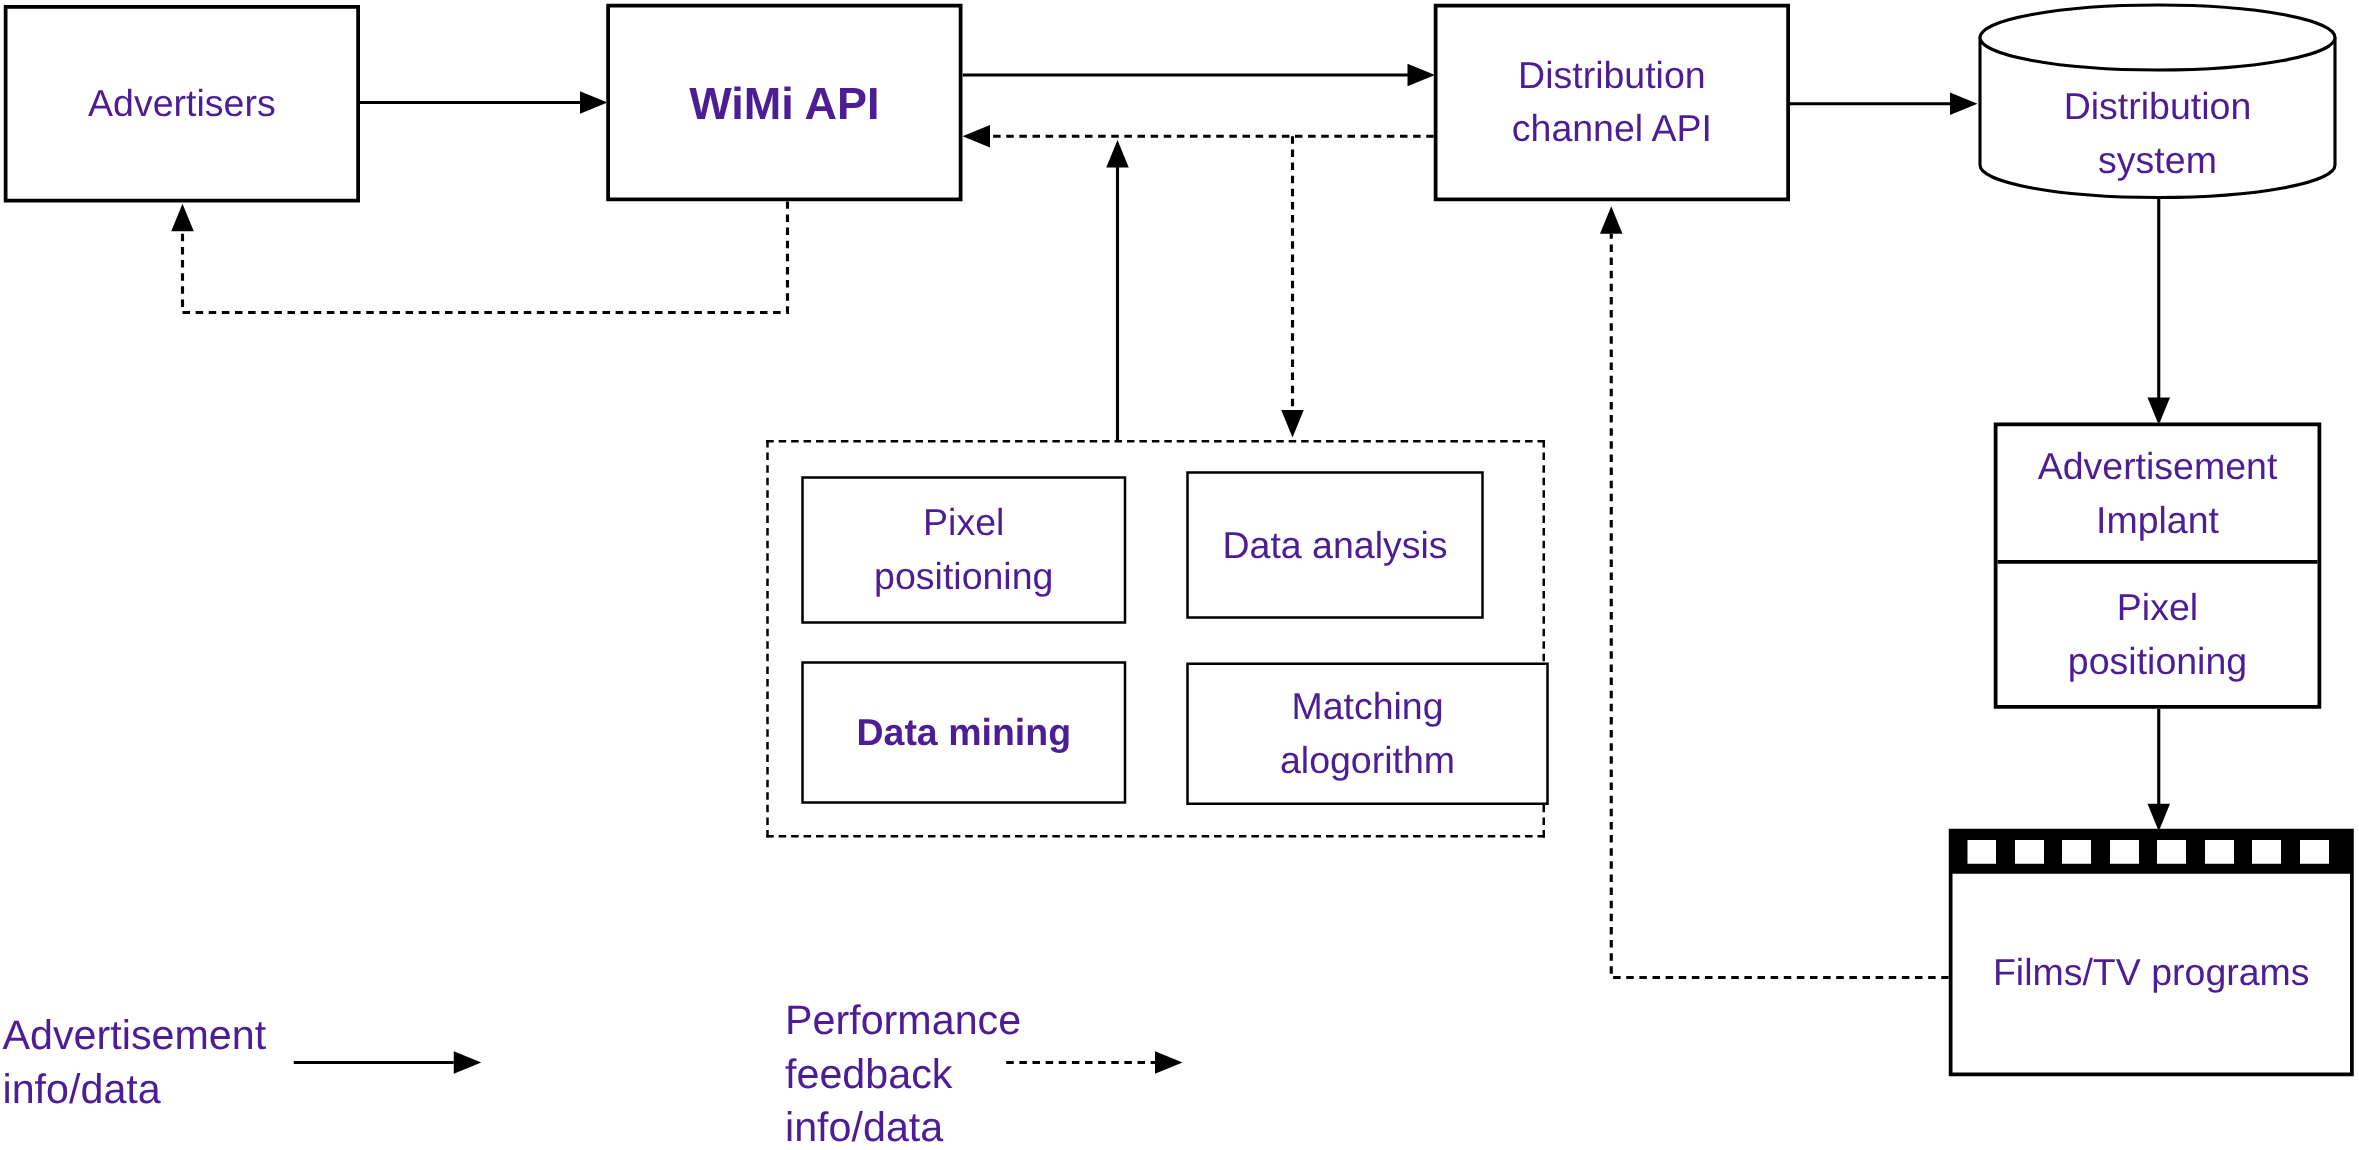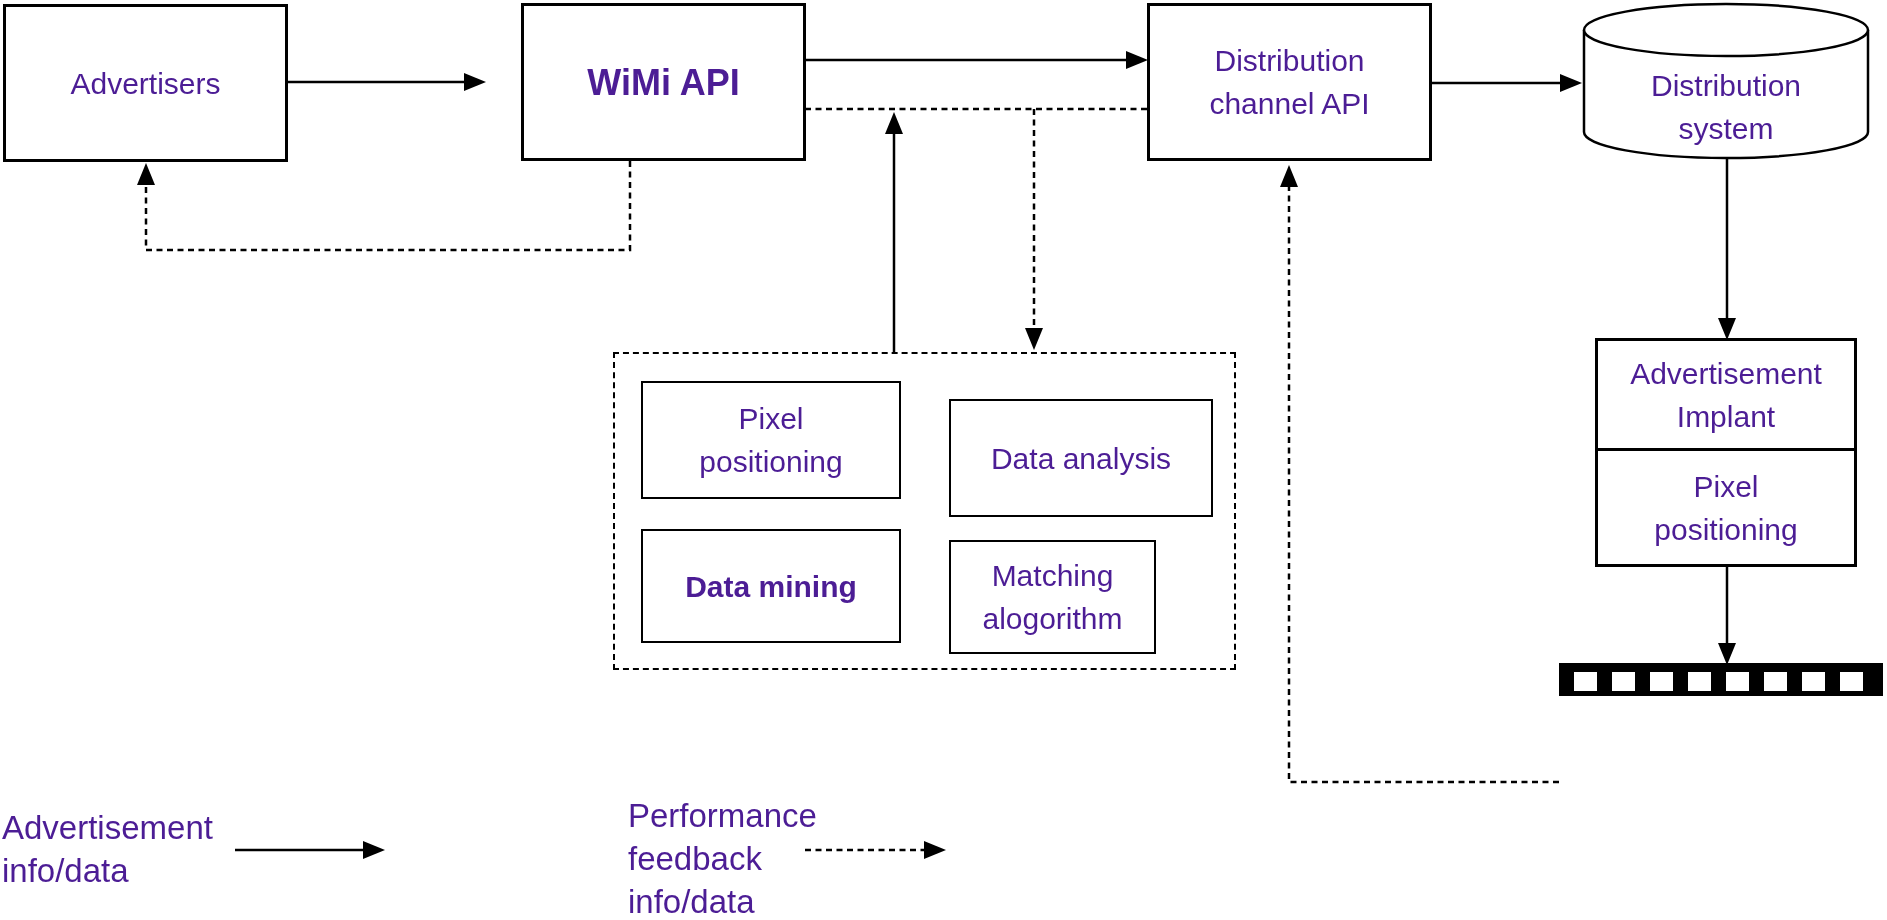--- a/index.html
+++ b/index.html
@@ -94,21 +94,21 @@
     <g stroke="#000" stroke-width="2.5" stroke-dasharray="6 4.5">
       <line x1="805" y1="850" x2="926" y2="850"></line>
       <polygon points="946,850 924,841 924,859" fill="#000" stroke="none"></polygon>
     </g>
   </svg>
 
   <div class="node box" style="left:3px; top:4px; width:285px; height:158px;">
     <span class="label">Advertisers</span>
   </div>
 
-  <div class="node box bold" style="left:485px; top:3px; width:285px; height:158px;margin-left:36px;">
+  <div class="node box bold" style="left:485px; top:3px; width:285px; height:158px;">
     <span class="label">WiMi API</span>
   </div>
 
   <div class="node box" style="left:1147px; top:3px; width:285px; height:158px;">
     <span class="label">Distribution
 channel API</span>
   </div>
 
   <div class="cylinder" style="left:1582px; top:2px; width:288px; height:158px;">
     <svg width="288" height="158" viewBox="0 0 288 158">
@@ -127,34 +127,37 @@
     <div class="cell bottom">
       <span class="label">Pixel
 positioning</span>
     </div>
   </div>
 
   <div class="films" style="left:1559px; top:663px; width:324px; height:198px;">
     <div class="film-strip">
       <div class="film-holes"></div>
     </div>
+    <div class="film-body">
+      <span class="label">Films/TV programs</span>
+    </div>
   </div>
 
   <div class="module-container" style="left:613px; top:352px; width:623px; height:318px;">
     <div class="node module-box" style="left:26px; top:27px; width:260px; height:118px;">
       <span class="label">Pixel
 positioning</span>
     </div>
-    <div class="node module-box" style="left:334px; top:45px; width:264px; height:118px;">
+    <div class="node module-box" style="left:334px; top:23px; width:238px; height:118px;">
       <span class="label">Data analysis</span>
     </div>
     <div class="node module-box" style="left:26px; top:175px; width:260px; height:114px;font-weight:bold;">
       <span class="label">Data mining</span>
     </div>
-    <div class="node module-box" style="left:334px; top:186px; width:207px; height:114px;">
+    <div class="node module-box" style="left:334px; top:176px; width:290px; height:114px;">
       <span class="label">Matching
 alogorithm</span>
     </div>
   </div>
 
   <div class="legend-text" style="left:2px; top:806px;">Advertisement
 info/data</div>
 
   <div class="legend-text" style="left:628px; top:794px;">Performance
 feedback

